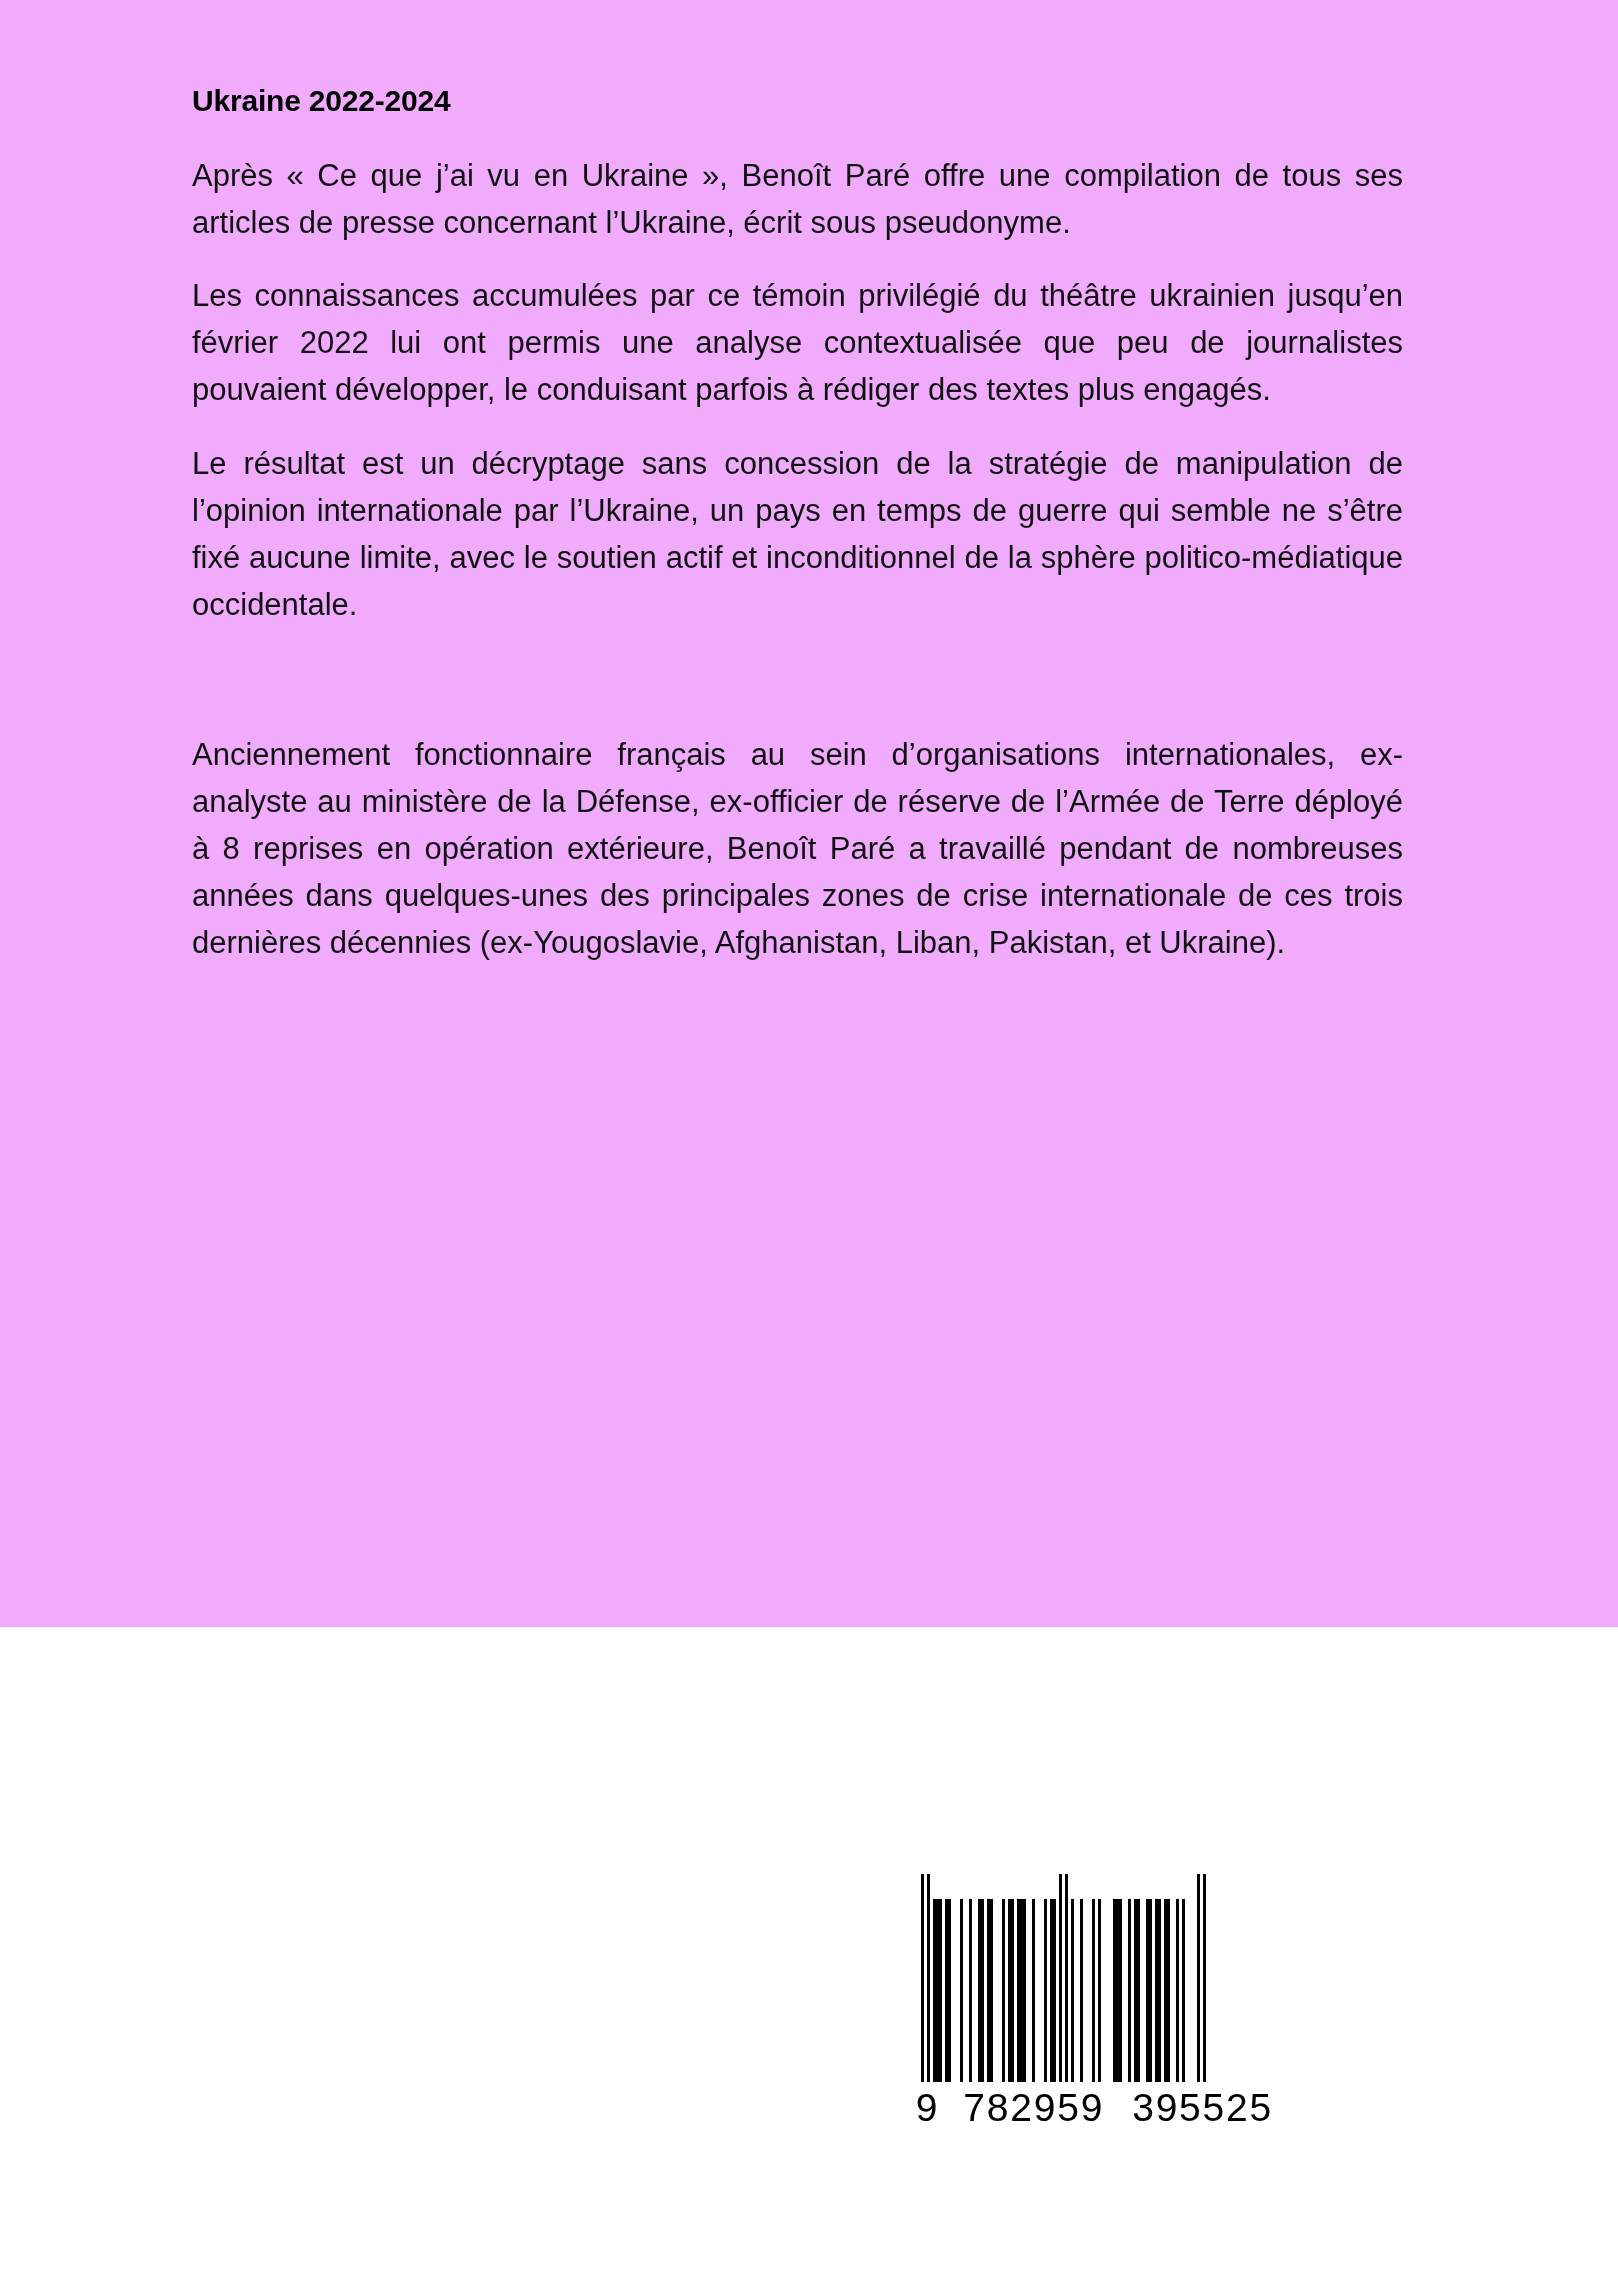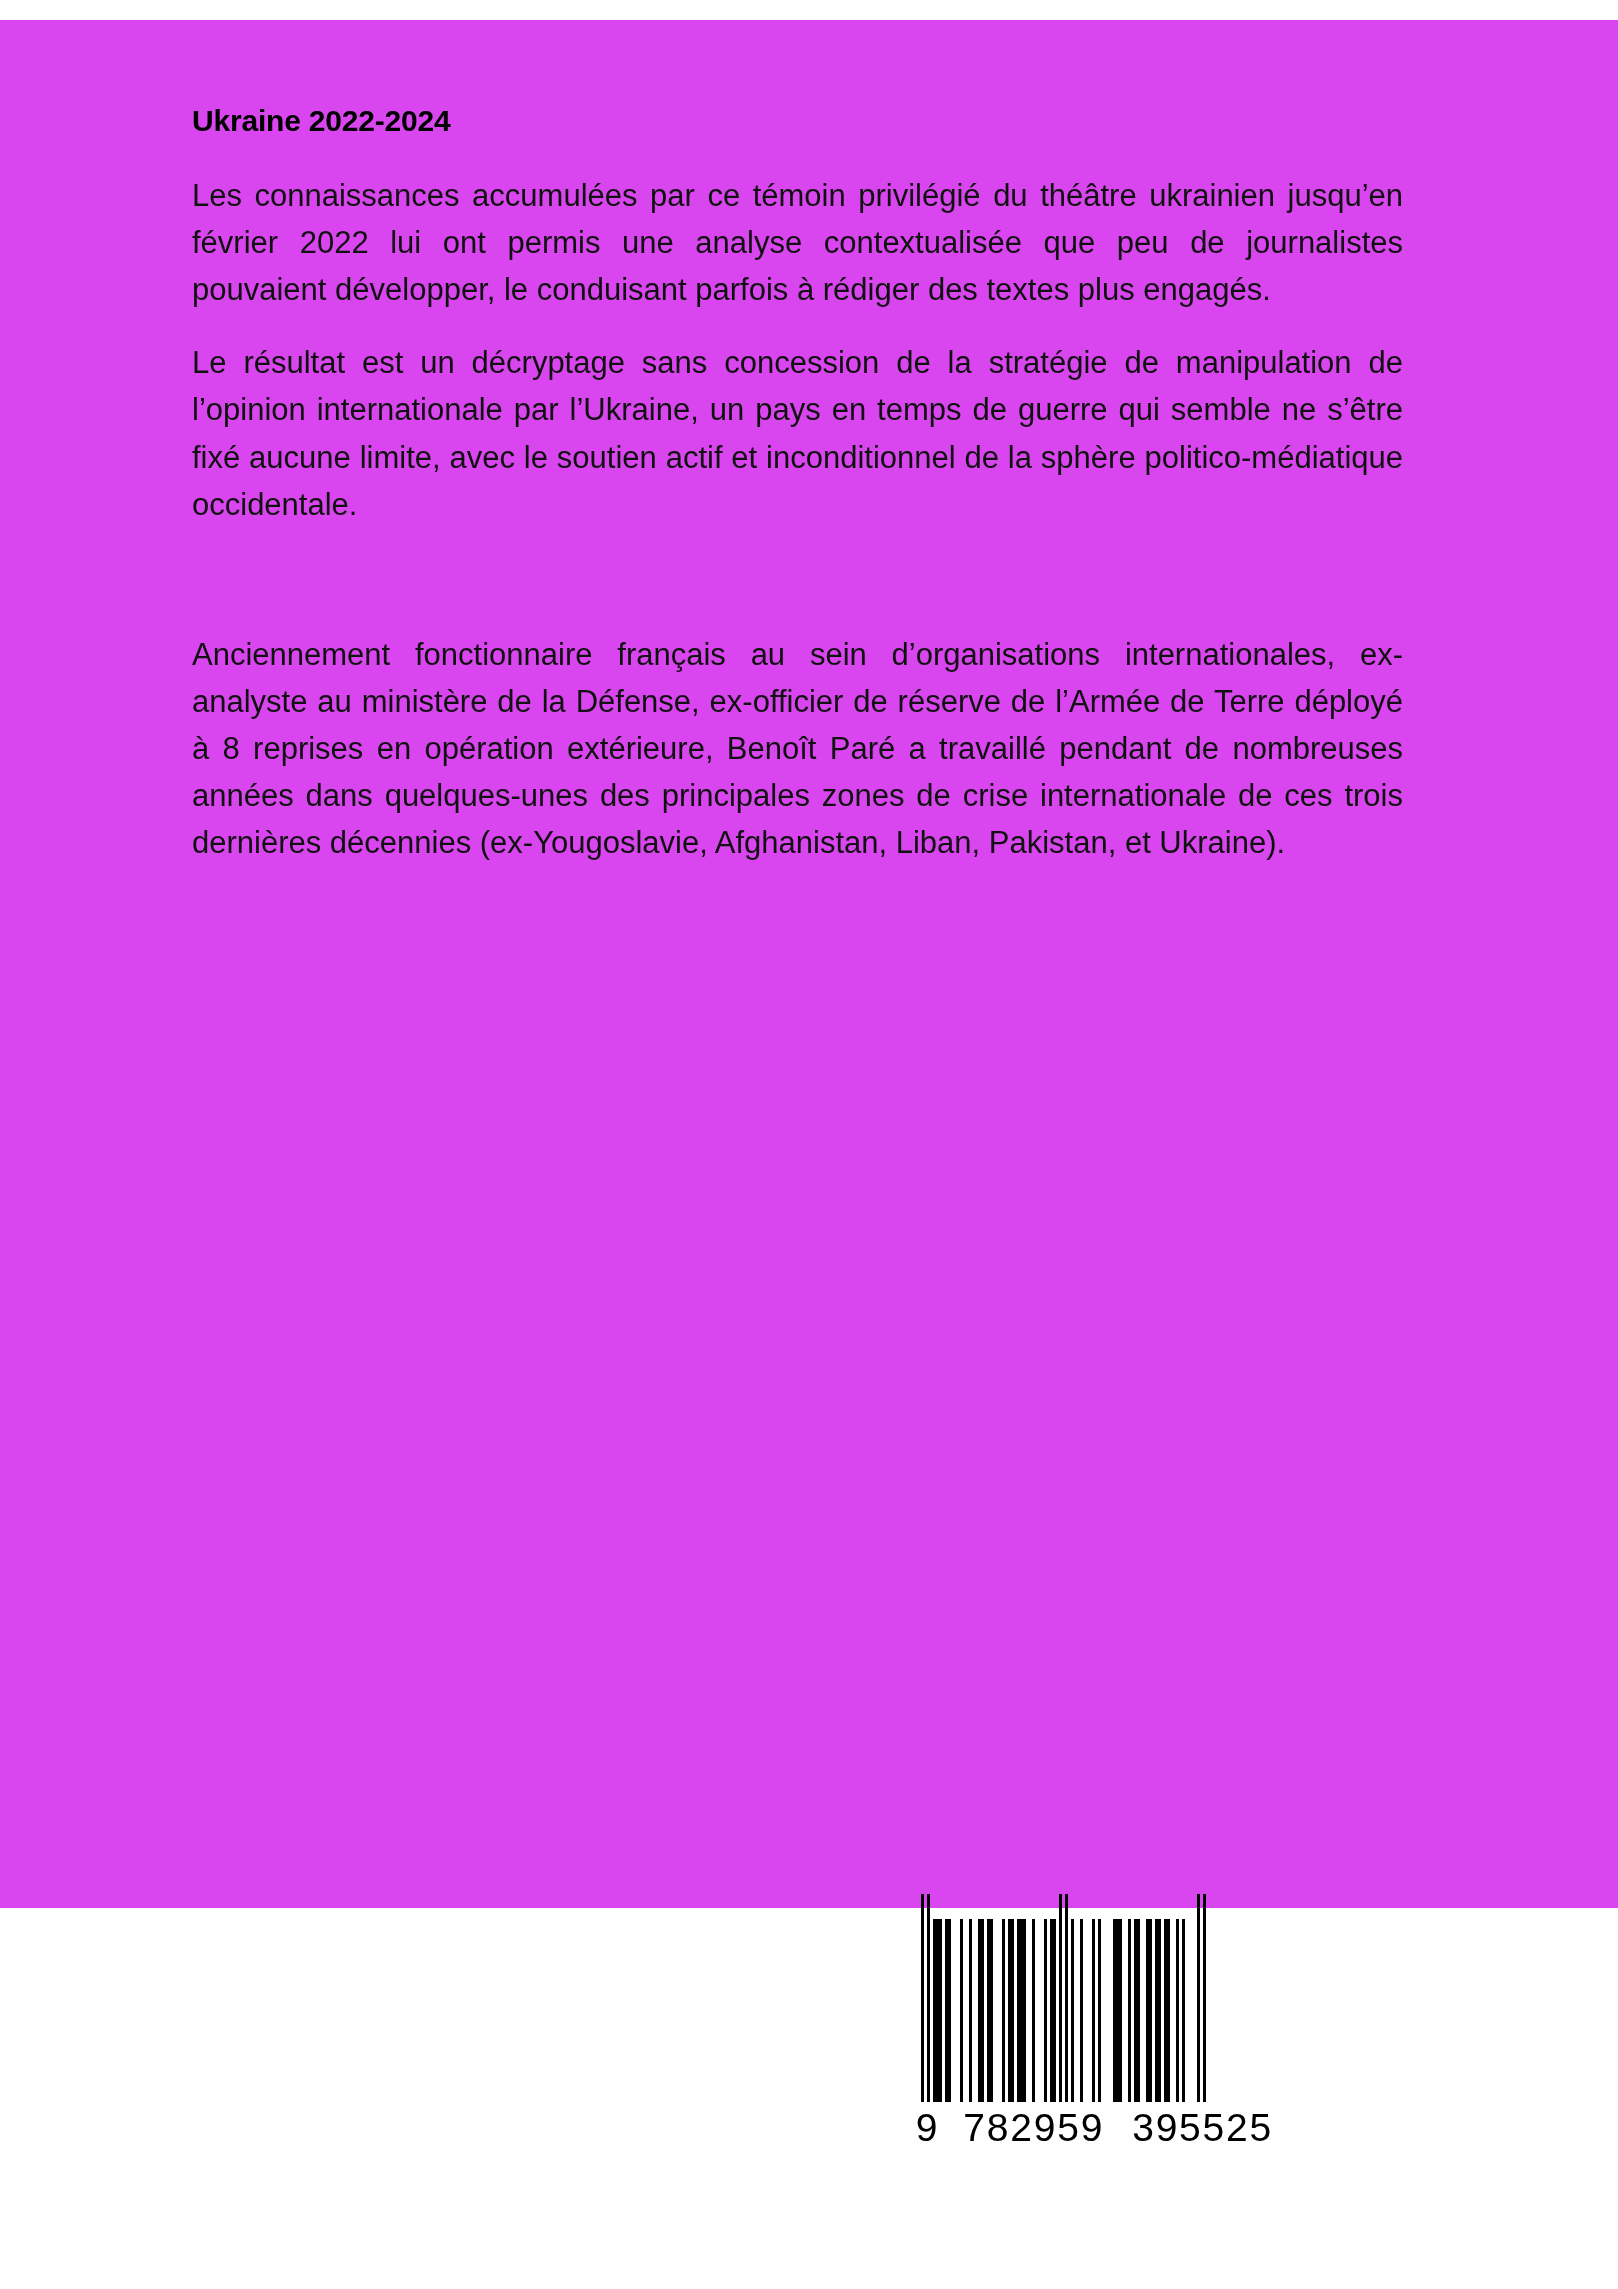--- a/index.html
+++ b/index.html
@@ -13,23 +13,22 @@
     font-family: "Liberation Sans", sans-serif;
     color: #111111;
     position: relative;
     overflow: hidden;
   }
   .page {
     position: absolute;
     left: 0;
     top: 0;
     width: 1619px;
-    height: 1888px;
-    background: #d946ef;
-    margin-top: 20px;
+    height: 1627px;
+    background: #f0abfc;
   }
   .content {
     position: absolute;
     left: 192px;
     top: 83px;
     width: 1211px;
   }
   .section-title {
     font-size: 30px;
     font-weight: bold;
@@ -93,20 +92,21 @@
 </style>
 </head>
 <body>
 
 <div class="page">
 
   <div class="content">
 
     <h1 class="section-title">Ukraine 2022-2024</h1>
 
+    <p class="para">Après « Ce que j’ai vu en Ukraine », Benoît Paré offre une compilation de tous ses articles de presse concernant l’Ukraine, écrit sous pseudonyme.</p>
 
 
     <p class="para">Les connaissances accumulées par ce témoin privilégié du théâtre ukrainien jusqu’en février 2022 lui ont permis une analyse contextualisée que peu de journalistes pouvaient développer, le conduisant parfois à rédiger des textes plus engagés.</p>
 
     <p class="para">Le résultat est un décryptage sans concession de la stratégie de manipulation de l’opinion internationale par l’Ukraine, un pays en temps de guerre qui semble ne s’être fixé aucune limite, avec le soutien actif et inconditionnel de la sphère politico-médiatique occidentale.</p>
 
     <div class="author-block">
       <p class="para">Anciennement fonctionnaire français au sein d’organisations internationales, ex-analyste au ministère de la Défense, ex-officier de réserve de l’Armée de Terre déployé à 8 reprises en opération extérieure, Benoît Paré a travaillé pendant de nombreuses années dans quelques-unes des principales zones de crise internationale de ces trois dernières décennies (ex-Yougoslavie, Afghanistan, Liban, Pakistan, et Ukraine).</p>
     </div>
 

